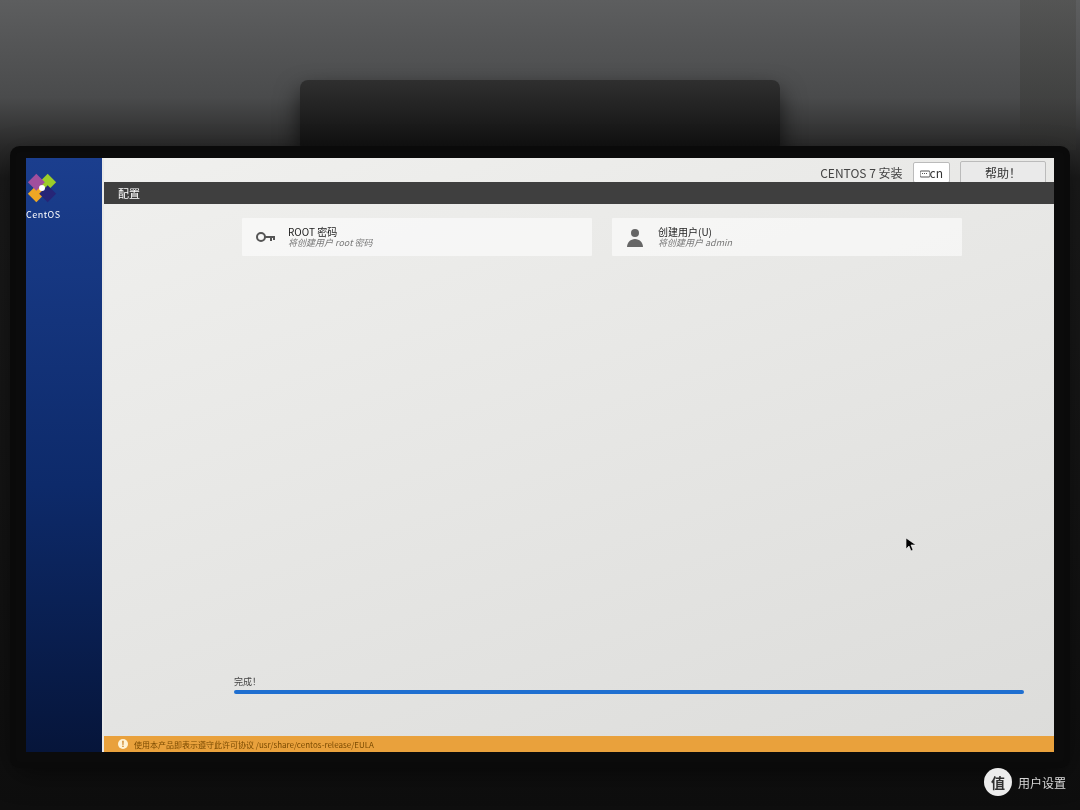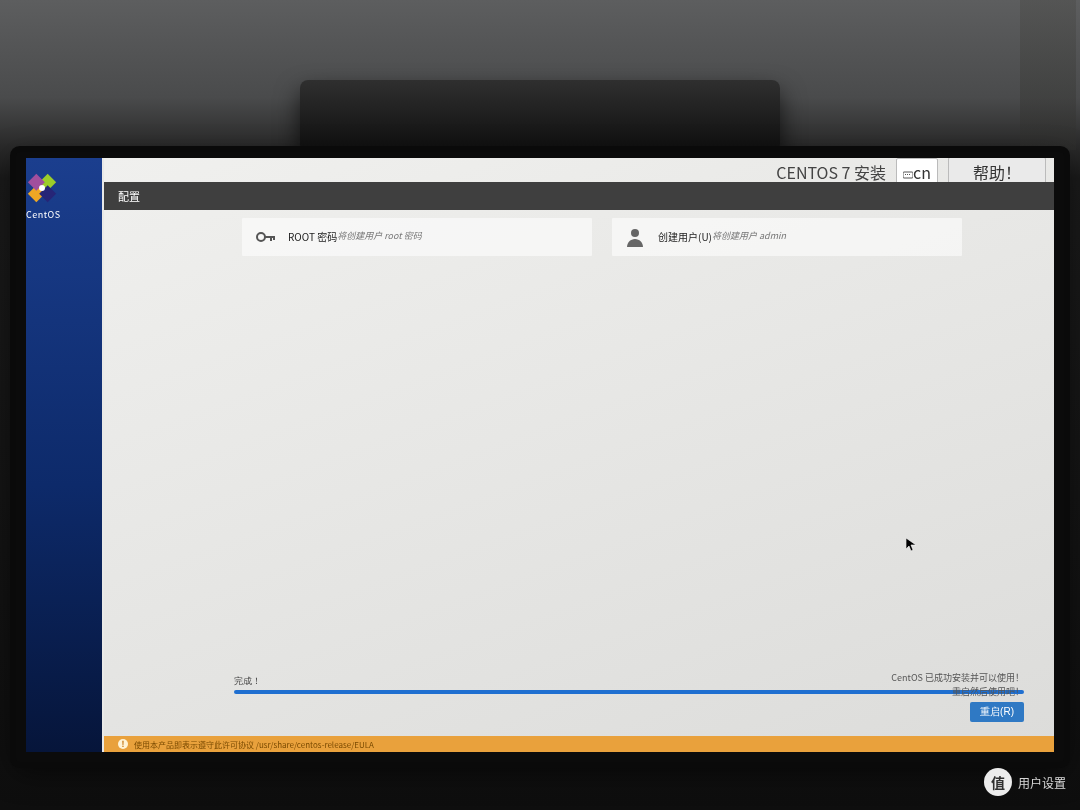--- a/index.html
+++ b/index.html
@@ -16,43 +16,43 @@
     background:linear-gradient(180deg,#1b3e8e 0%,#0d2a6a 55%,#06153a 100%);
     display:flex;flex-direction:column;align-items:flex-start;padding-top:14px;box-sizing:border-box;}
   .centos-logo{width:32px;height:32px;position:relative;margin-bottom:4px;}
   .centos-logo svg{display:block;}
   .centos-name{color:#fff;font-size:9px;letter-spacing:.5px;}
   
   .main{position:absolute;left:78px;top:0;right:0;height:100%;
     background:linear-gradient(160deg,#f0f0ee 0%,#e8e8e6 40%,#dcdcda 100%);}
   
   .header-strip{position:absolute;top:0;right:0;height:24px;padding:2px 8px 0 0;
-    display:flex;align-items:center;gap:10px;font-size:16px;color:#444;}
+    display:flex;align-items:center;gap:10px;font-size:12px;color:#444;}
   .kb-ind{background:#fff;border:1px solid #bbb;border-radius:2px;padding:1px 6px;
     display:flex;align-items:center;color:#333;}
   .help-btn{background:#eaeaea;border:1px solid #bbb;border-radius:2px;
     padding:2px 24px;color:#333;cursor:pointer;}
-  .dark-strip{position:absolute;top:24px;left:0;right:0;height:28px;
+  .dark-strip{position:absolute;top:24px;left:0;right:0;height:22px;
     background:#3f3f3f;color:#fff;font-size:11px;display:flex;align-items:center;
     padding-left:14px;}
   
   .body{position:absolute;top:60px;left:0;right:0;bottom:0;padding:0 28px;}
   .section-title{margin:18px 0 8px 110px;font-size:10px;color:#555;}
   .spokes{display:flex;gap:20px;margin-left:110px;}
   .spoke{flex:1;max-width:330px;background:rgba(255,255,255,.55);
     padding:6px 10px;display:flex;align-items:center;gap:10px;cursor:pointer;
     border-radius:1px;}
   .spoke .icon{width:26px;height:26px;display:flex;align-items:center;justify-content:center;
     color:#555;flex-shrink:0;}
-  .spoke .txt{display:flex;line-height:1.2;}
+  .spoke .txt{display:flex;flex-direction:column;line-height:1.2;}
   .spoke .title{font-size:10px;color:#222;}
   .spoke .sub{font-size:9px;color:#777;font-style:italic;}
   
   .progress-area{position:absolute;left:130px;right:30px;bottom:58px;}
-  .progress-label{font-size:9px;color:#444;margin-bottom:2px;font-family:Liberation Serif, serif;}
+  .progress-label{font-size:9px;color:#444;margin-bottom:2px;}
   .progress-track{height:4px;background:#cfcfcf;border-radius:2px;overflow:hidden;}
   .progress-fill{height:100%;width:100%;background:#1f6fd0;}
   .finish-msgs{position:absolute;right:30px;bottom:30px;text-align:right;
     font-size:9px;color:#555;line-height:1.5;}
   .reboot-btn{display:inline-block;margin-top:4px;background:#2f79c4;color:#fff;
     border:none;border-radius:2px;padding:3px 10px;font-size:10px;cursor:pointer;}
   
   .eula-bar{position:absolute;left:0;right:0;bottom:0;height:16px;
     background:#e9a13c;color:#7a4a00;font-size:8px;display:flex;
     align-items:center;padding-left:14px;gap:6px;}
@@ -155,25 +155,20 @@
 
         </div>
 
         <div class="progress-area">
           <div class="progress-label">完成！</div>
           <div class="progress-track">
             <div class="progress-fill"></div>
           </div>
         </div>
 
-        <div class="finish-msgs">
-          <div>CentOS 已成功安装并可以使用！</div>
-          <div>重启然后使用吧！</div>
-          <button class="reboot-btn">重启(R)</button>
-        </div>
 
       </div>
 
       <div class="eula-bar">
         <span class="warn">!</span>
         <span>使用本产品即表示遵守此许可协议 /usr/share/centos-release/EULA</span>
       </div>
 
     </div>
 

